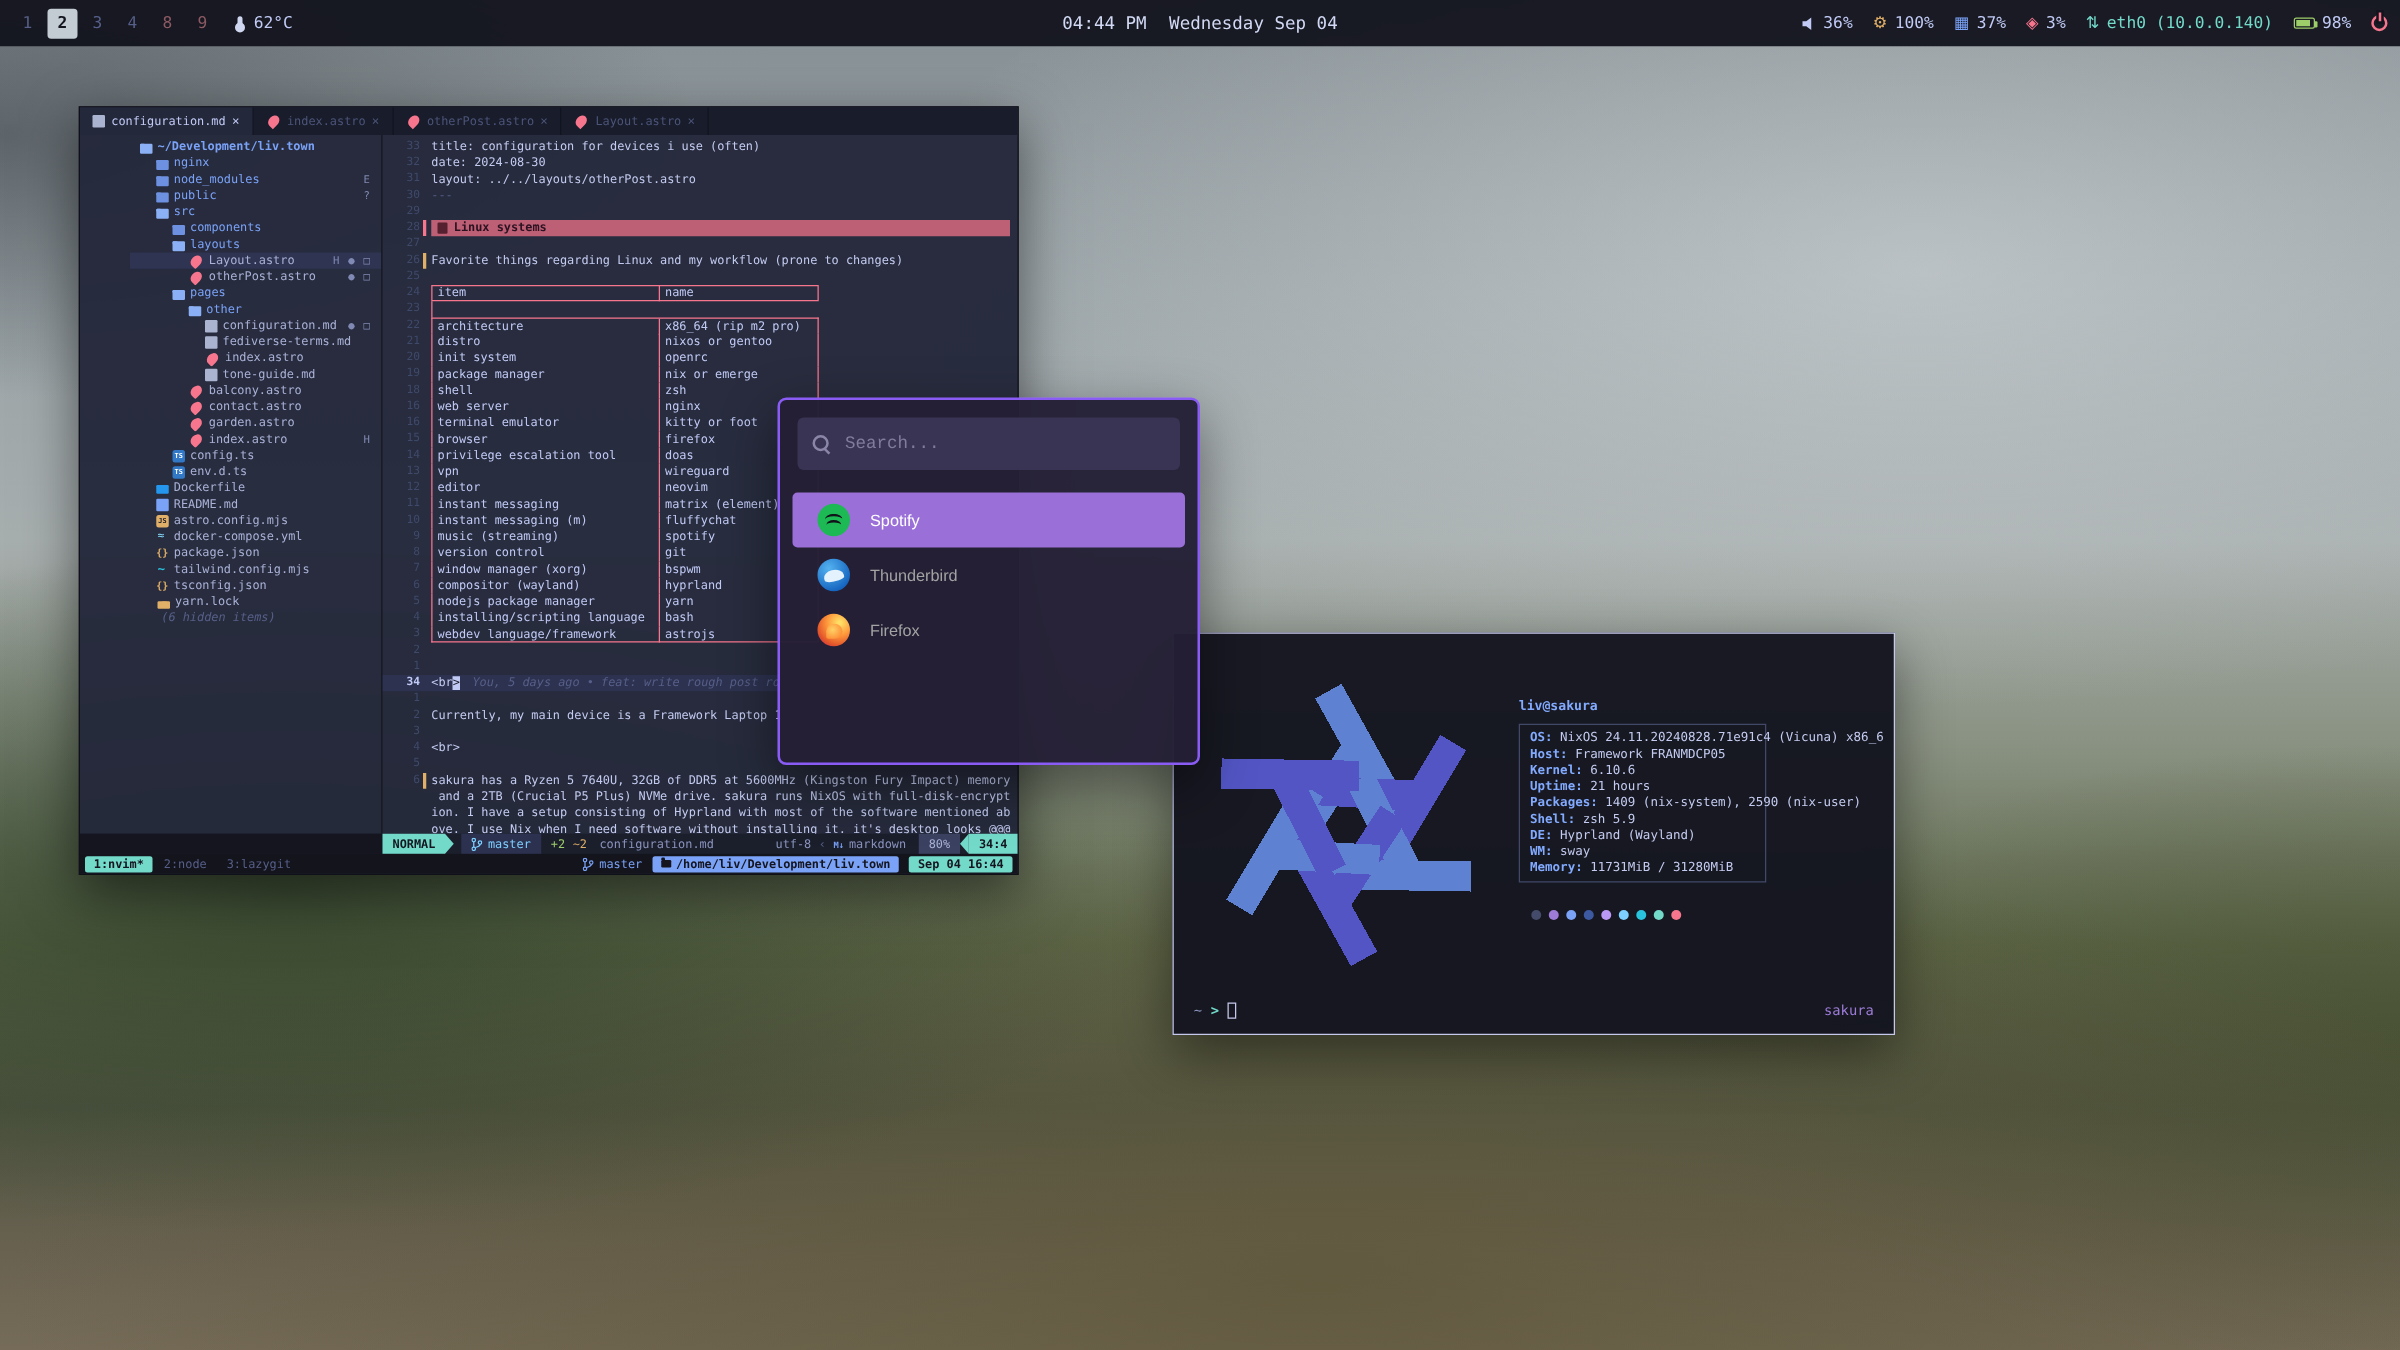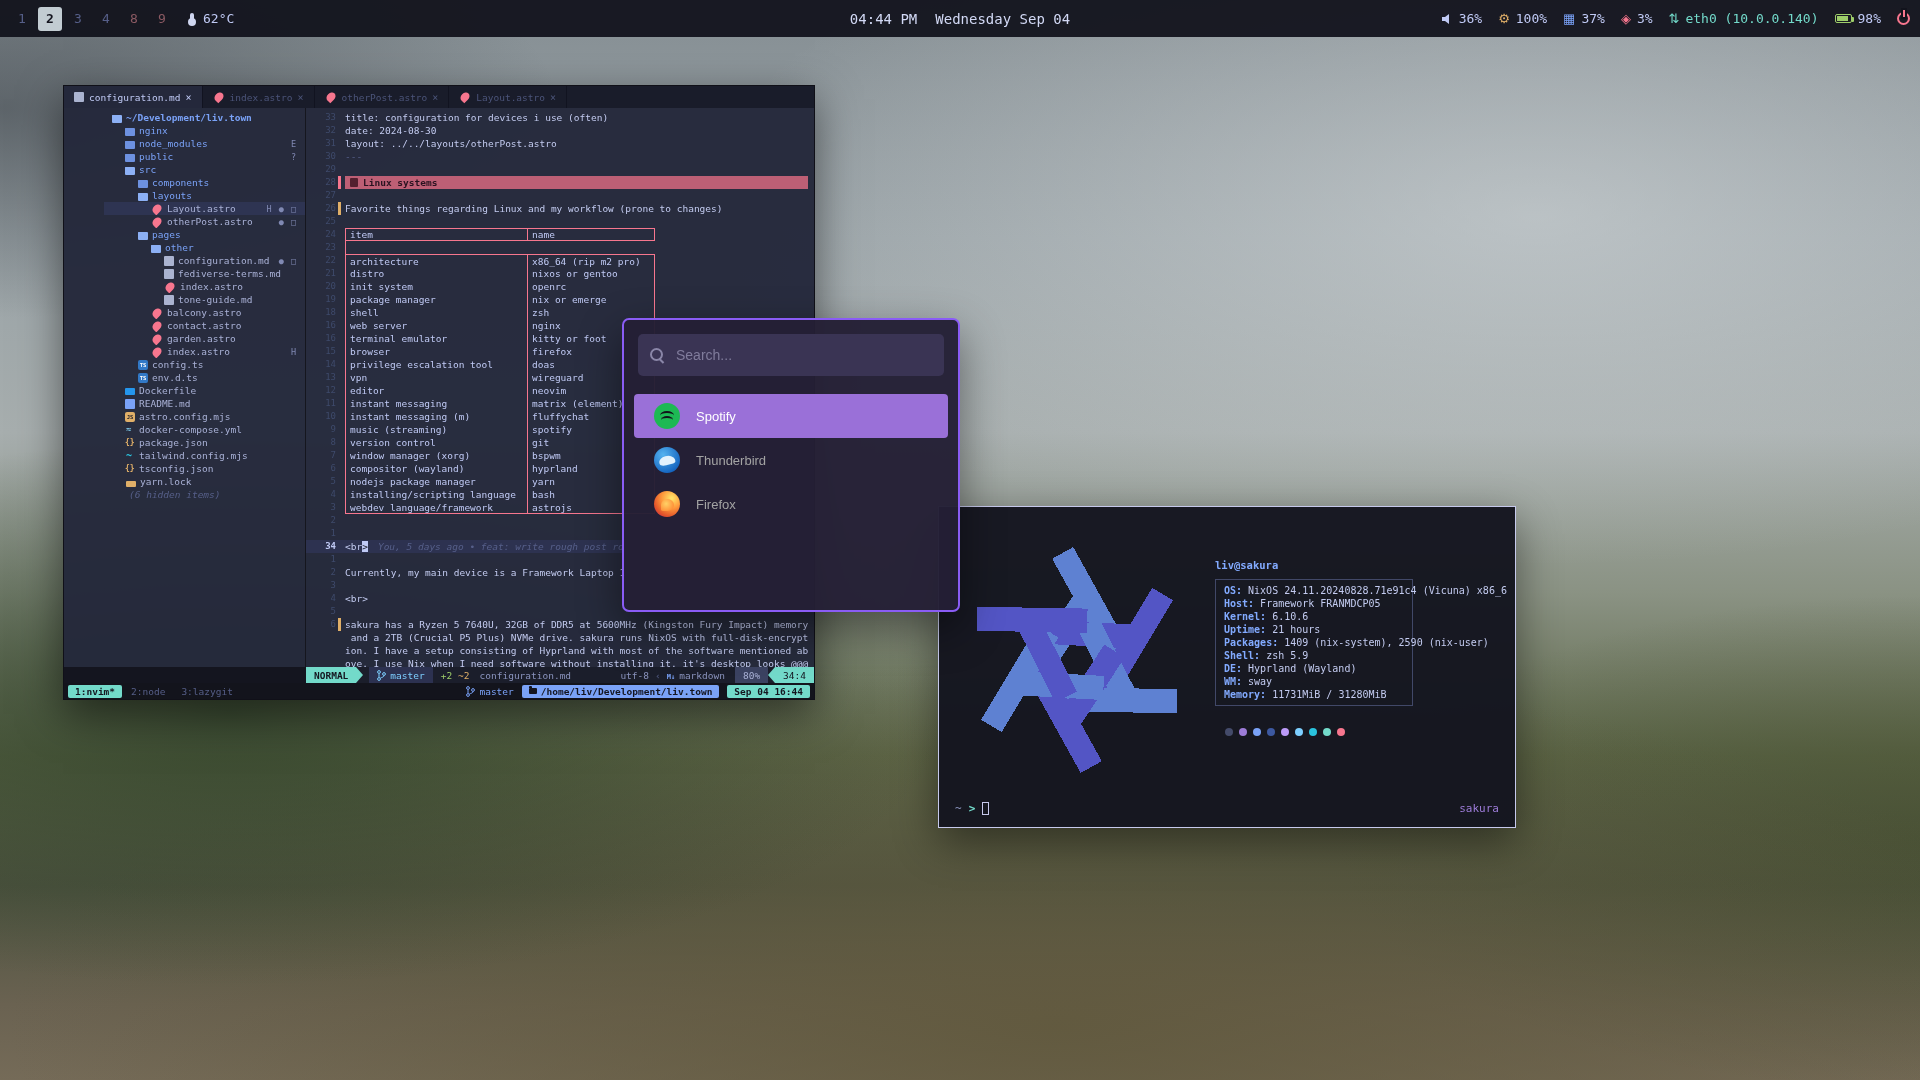--- a/index.html
+++ b/index.html
@@ -117,42 +117,42 @@
   .diff-add{color:var(--green);margin-left:8px}
   .diff-chg{color:var(--yellow);margin-left:6px}
   .fname{margin-left:10px;color:#8a93bd}
   .lspacer{flex:1}
   .enc{color:#8a93bd}
   .chev{color:#565f89;margin:0 6px}
   .ftype{display:flex;align-items:center;gap:4px;color:#8a93bd}
   .mdicon::before{content:"M↓";font-size:7px;font-weight:bold;color:var(--blue)}
   .chip{height:100%;display:flex;align-items:center;padding:0 8px}
   .chip-prog{background:#3b4261;color:var(--fg-dim);margin-left:10px}
-  .chip-loc{background:var(--teal);color:#14151f;font-weight:normal}
+  .chip-loc{background:var(--teal);color:#14151f;font-weight:bold}
   .loc-arrow{width:0;height:0;border-top:8px solid transparent;border-bottom:8px solid transparent;border-right:7px solid var(--teal)}
   .tmuxbar{height:16px;background:#13141c;display:flex;align-items:center;font-size:9.5px;color:var(--comment);padding:0 4px}
   .twin{padding:0 7px;height:13px;display:flex;align-items:center;border-radius:2px;margin-right:2px}
   .twin.active{background:var(--teal);color:#14151f;font-weight:bold}
   .tmux-right{margin-left:auto;display:flex;align-items:center;gap:8px}
   .tmux-branch{display:flex;align-items:center;gap:4px;color:var(--blue)}
   .tchip{height:13px;display:flex;align-items:center;gap:4px;padding:0 7px;border-radius:2px;font-weight:bold}
   .path-chip{background:var(--blue);color:#14151f}
   .date-chip{background:var(--teal);color:#14151f}
   .folder-mini{width:8px;height:6px;background:#14151f;border-radius:1px;position:relative}
   .folder-mini::before{content:"";position:absolute;top:-2px;left:0;width:3px;height:2px;background:#14151f;border-radius:1px 1px 0 0}
   .branch-svg{display:block}
   
   .launcher{position:absolute;left:622px;top:318px;width:338px;height:294px;background:rgba(36,31,53,.97);
     border:2px solid #8a5cf5;border-radius:7px;z-index:40;overflow:hidden;font-family:"Liberation Sans",sans-serif;
     box-shadow:0 16px 44px rgba(0,0,0,.45)}
   .search-box{margin:14px 14px 0;height:42px;background:#3a3454;border-radius:5px;display:flex;align-items:center;gap:10px;padding:0 12px}
   .search-icon{width:14px;height:14px;position:relative;flex:0 0 14px}
   .search-icon::before{content:"";position:absolute;left:0;top:0;width:9px;height:9px;border:2px solid #8a86a8;border-radius:50%}
   .search-icon::after{content:"";position:absolute;left:10px;top:10px;width:6px;height:2px;background:#8a86a8;transform:rotate(45deg);transform-origin:0 0}
-  .search-input{flex:1;background:transparent;border:none;outline:none;color:#d6d2ea;font-size:14px;font-family:Liberation Sans, sans-serif}
+  .search-input{flex:1;background:transparent;border:none;outline:none;color:#d6d2ea;font-size:14px;font-family:Liberation Mono, monospace}
   .search-input::placeholder{color:#807c9c}
   .app-list{list-style:none;margin:18px 0 0;padding:0}
   .app-item{height:44px;display:flex;align-items:center;gap:16px;padding:0 10px 0 20px;margin:0 10px;border-radius:4px;color:#a3a3a3;font-size:13px}
   .app-item.selected{background:#9a70d8;color:#ffffff}
   .app-icon{width:26px;height:26px;border-radius:50%;position:relative;flex:0 0 26px}
   .spotify-icon{background:#1db954}
   .spotify-icon::before{content:"";position:absolute;left:6px;right:6px;top:8px;height:7px;border-top:2px solid #11131a;border-radius:50%}
   .spotify-icon::after{content:"";position:absolute;left:7px;right:7px;top:13px;height:6px;border-top:2px solid #11131a;border-radius:50%}
   .thunderbird-icon{background:radial-gradient(circle at 35% 30%,#55b3f0,#1565c0 75%)}
   .thunderbird-icon::before{content:"";position:absolute;left:5px;top:9px;width:16px;height:9px;background:#e3f2fd;border-radius:60% 70% 40% 50%/70% 80% 30% 40%;transform:rotate(-14deg)}

